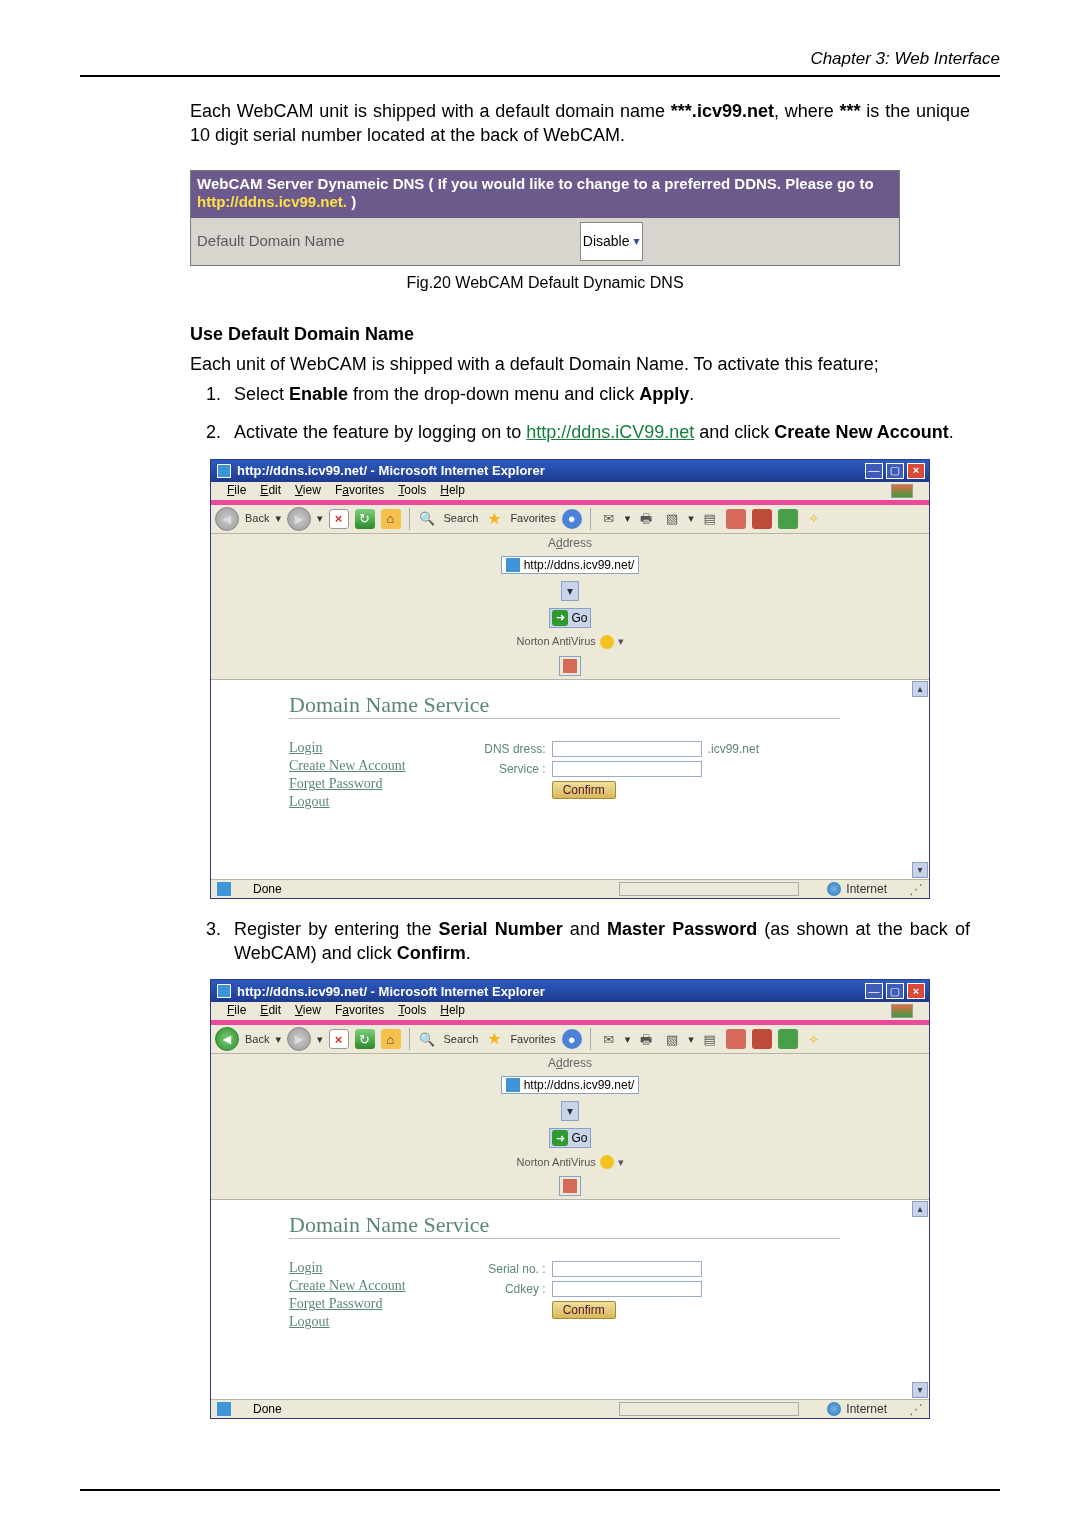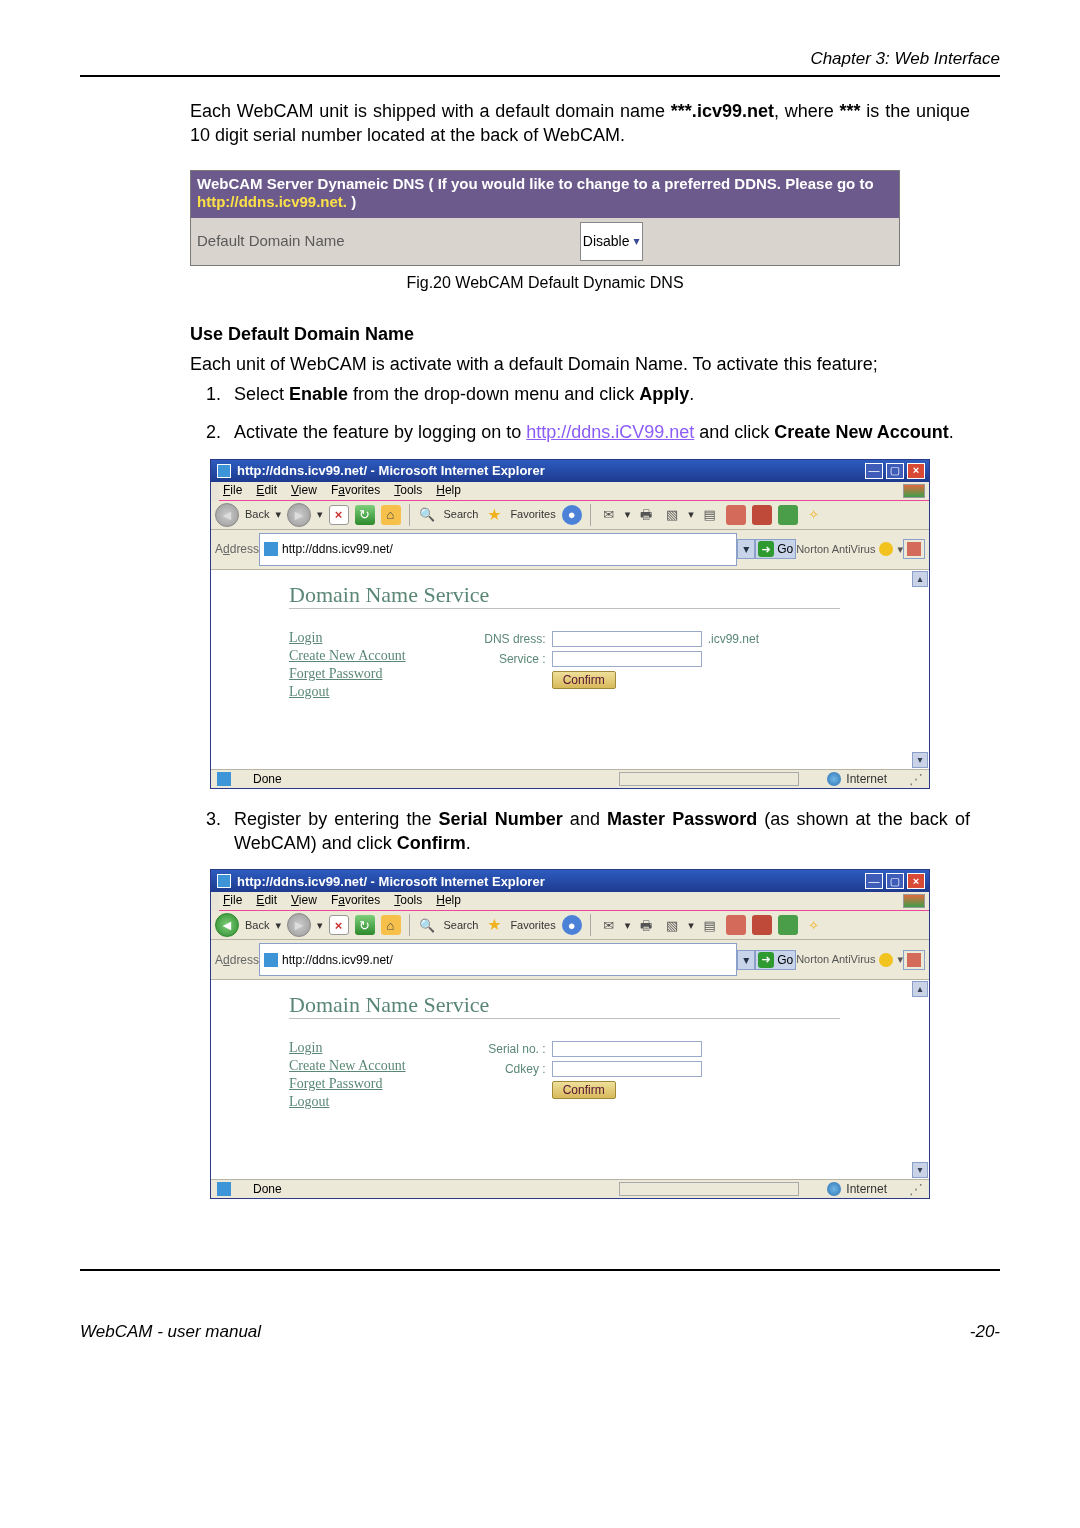--- a/index.html
+++ b/index.html
@@ -22,21 +22,21 @@
     margin-bottom: 4px;
   }
   .hr-top {
     border: none;
     border-top: 2px solid #000;
     margin-bottom: 22px;
   }
   .indent { padding-left: 110px; padding-right: 30px; }
   .para { margin-bottom: 6px; text-align: justify; }
   .bold { font-weight: bold; }
-  .link { color: #8b5cf6; text-decoration: underline; }
+  .link { color: #15803d; text-decoration: underline; }
 
   
   .ddns-panel {
     margin: 22px 0 4px 110px;
     width: 710px;
     border: 1px solid #7a7a7a;
   }
   .ddns-title {
     background: #6b5a8b;
     color: #fff;
@@ -87,21 +87,21 @@
     display: flex; align-items: center; justify-content: space-between;
     padding: 3px 4px 3px 6px;
   }
   .ie-titlebar .t-left { display: flex; align-items: center; gap: 6px; color: #fff; font-weight: bold; font-size: 13px; }
   .ie-titlebar .ieicon { width: 14px; height: 14px; background: #3d94d6; border: 1px solid #fff; }
   .winbtns { display: flex; gap: 3px; }
   .winbtn { width: 18px; height: 16px; border: 1px solid #fff; display: flex; align-items:center; justify-content:center; font-size: 11px; color: #fff; }
   .winbtn.min, .winbtn.max { background: #3e5cb8; }
   .winbtn.cls { background: #d94a36; font-weight: bold; }
 
-  .ie-menubar { background: #ece9d8; border-bottom: 1px solid #ec4899; display: flex; padding: 2px 4px; gap: 14px; margin-left: 8px; }
+  .ie-menubar { background: #ece9d8; border-bottom: 5px solid #ec4899; display: flex; padding: 2px 16px; gap: 14px; }
   .ie-menubar .flag { margin-left: auto; width: 22px; height: 14px; background: linear-gradient(#e06b3e, #3e9e4a); border: 1px solid #999; }
   .ie-menubar span { font-size: 12px; color: #000; }
   .ie-menubar span u { text-decoration: underline; }
 
   .ie-toolbar { background: #ece9d8; border-bottom: 1px solid #b8b4a4; display: flex; align-items: center; gap: 6px; padding: 2px 4px; }
   .tbtn { width: 24px; height: 24px; border-radius: 50%; display:inline-flex; align-items:center; justify-content:center; font-size: 14px; }
   .tbtn.back { background: radial-gradient(#7ed07a, #2c8a2c); color:#fff; border: 1px solid #2c8a2c; }
   .tbtn.backgrey { background: radial-gradient(#ccc, #999); color:#ddd; border: 1px solid #888; }
   .tbtn.fwd  { background: radial-gradient(#ccc, #999); color:#ddd; border: 1px solid #888; }
   .tsmall { font-size: 11px; color: #333; }
@@ -111,21 +111,21 @@
   .sq.home { background:#f7c04a; color:#444; }
   .sq.search { background:transparent; color:#000; }
   .sq.star { color:#f2b21e; font-size:16px; }
   .sq.clock { background:#4b82d8; color:#fff; border-radius:50%; }
   .sq.plain { color:#555; }
   .sq.red1 { background:#d46a5a; }
   .sq.red2 { background:#c04a3a; }
   .sq.msn { background:#4a9e4a; }
   .sq.last { color:#f2b21e; }
 
-  .ie-addrbar { background: #ece9d8; border-bottom: 1px solid #b8b4a4; display: flex; align-items: center; gap: 0; padding: 3px 4px; }
+  .ie-addrbar { background: #ece9d8; border-bottom: 1px solid #b8b4a4; display: flex; align-items: center; gap: 7px; padding: 3px 4px; flex-direction: column; }
   .addr-label { color: #666; font-size: 12px; }
   .addr-field { flex: 1; background: #fff; border: 1px solid #8aa0c8; display:flex; align-items:center; padding: 1px 4px; gap:4px; height: 33px; }
   .addr-ie { width: 14px; height: 14px; background: #3d94d6; }
   .chev-small { background: #c8d4ea; border: 1px solid #8aa0c8; width:18px; height:20px; display:inline-flex; align-items:center; justify-content:center; color:#234; }
   .gobtn { background:#c8d4ea; border:1px solid #8aa0c8; padding:1px 2px; display:inline-flex; align-items:center; gap:3px; }
   .gobtn .goarrow { width:16px; height:16px; background:#2f9a2f; border-radius:3px; color:#fff; display:inline-flex; align-items:center; justify-content:center; font-size:11px; }
   .norton { font-size:11px; color:#555; display:inline-flex; align-items:center; gap:4px; }
   .norton .nvicon { width:14px; height:14px; background:#f2c21e; border-radius:50%; }
   .linksbtn { width: 22px; height:20px; border: 1px solid #8aa0c8; display:inline-flex; align-items:center; justify-content:center; }
   .linksbtn .li { width:14px; height:14px; background:#d46a5a; }
@@ -178,21 +178,21 @@
         <span>Disable</span>
           <span class="chev">▾</span>
       </div>
     </div>
   </div>
   <div class="fig-caption-small">Fig.20  WebCAM Default Dynamic DNS</div>
 
   <div class="h3">Use Default Domain Name</div>
   <div class="indent">
     <p class="para">
-      <span>Each unit of WebCAM is activate with a default Domain Name.</span><span>    To activate this feature;</span>
+      <span>Each unit of WebCAM is shipped with a default Domain Name.</span><span>    To activate this feature;</span>
     </p>
   </div>
 
   <ol class="ol">
     <li>
       <span class="num">1.</span>
       <span class="licontent">
         <span>Select </span><span class="bold">Enable</span><span> from the drop-down menu and click </span><span class="bold">Apply</span><span>.</span>
       </span>
     </li>

